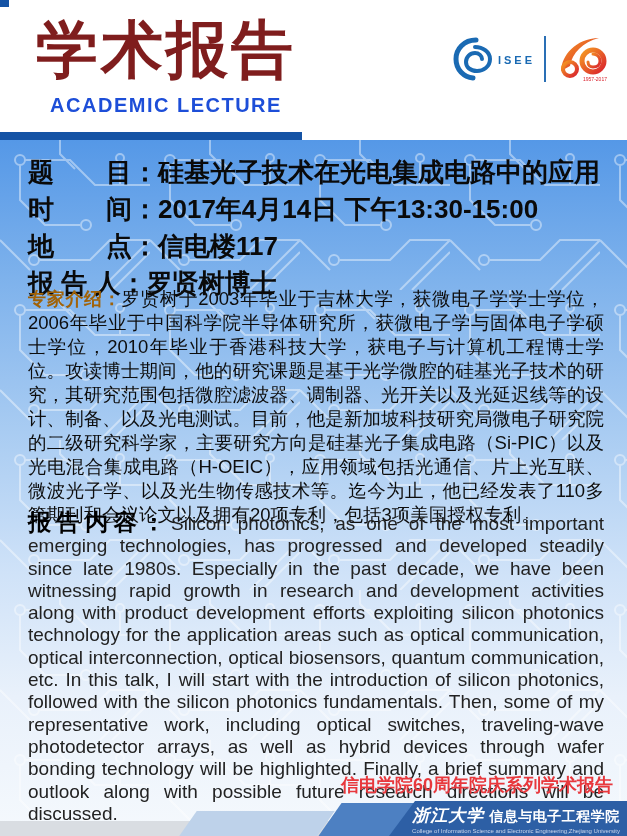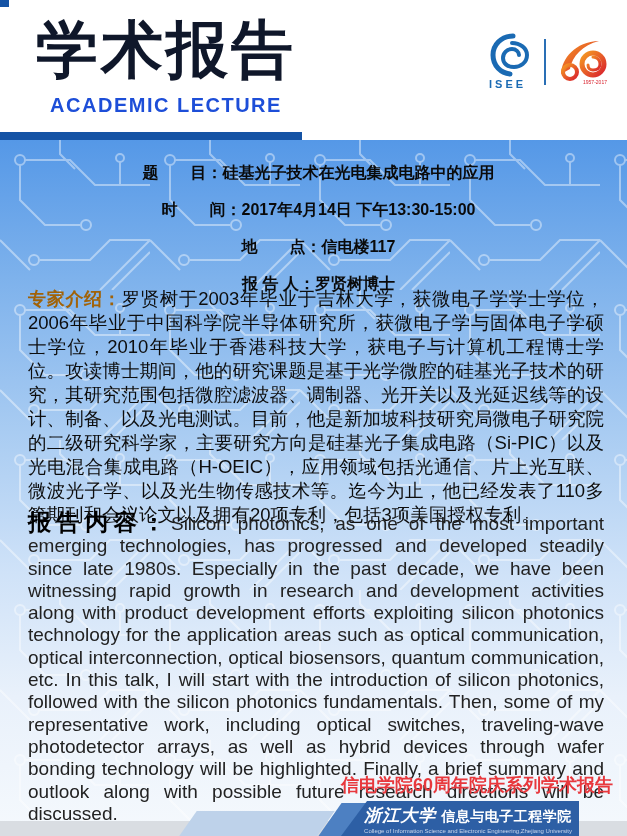--- a/index.html
+++ b/index.html
@@ -5,63 +5,63 @@
   html,body{margin:0;padding:0;background:#ffffff;}
   .poster{
     position:relative;width:627px;height:836px;overflow:hidden;
     font-family:"Liberation Sans","DejaVu Sans",sans-serif;
     background:#ffffff;
   }
   
   .header{position:absolute;top:0;left:0;width:627px;height:140px;background:#ffffff;z-index:3;}
   .title-cn{
     position:absolute;left:30px;top:8px;width:272px;
-    font-size:62px;font-weight:bold;color:#0f172a;letter-spacing:3px;
+    font-size:62px;font-weight:bold;color:#7f1d1d;letter-spacing:3px;
     text-align:center;line-height:84px;white-space:nowrap;
   }
   .title-en{
     position:absolute;left:30px;top:94px;width:272px;text-align:center;
     font-size:20px;font-weight:bold;color:#1d4ed8;letter-spacing:1.5px;white-space:nowrap;
   }
   .logos{position:absolute;right:14px;top:33px;display:flex;align-items:center;gap:9px;}
-  .isee-logo{display:flex;flex-direction:column;}
+  .isee-logo{display:flex;flex-direction:row;align-items:center;}
   .isee-label{font-size:11px;font-weight:bold;color:#1a6ab3;letter-spacing:3px;margin-top:1px;}
   .logo-divider{width:2px;height:46px;background:#2a6fb5;}
   .anniv-logo{display:flex;flex-direction:column;align-items:center;}
   .header-bar{position:absolute;left:0;top:132px;width:302px;height:8px;background:#1553a5;}
   
   .blue-bg{
     position:absolute;top:140px;left:0;width:627px;height:696px;z-index:0;
     background:linear-gradient(180deg,#5598e7 0%,#7eb2ec 20%,#a9ccf2 42%,#cfe2f8 62%,#e9f1fb 80%,#f5f9fd 100%);
   }
   .circuit{position:absolute;top:140px;left:0;width:627px;height:696px;z-index:1;opacity:.42;}
   .content{position:absolute;top:140px;left:0;width:627px;height:696px;z-index:2;}
   
   .details{position:absolute;top:14px;left:28px;right:18px;}
-  .detail-row{height:37px;line-height:37px;font-size:16px;font-weight:bold;color:#0a0a0a;white-space:nowrap;text-align:center;}
+  .detail-row{height:37px;line-height:37px;font-size:26px;font-weight:bold;color:#0a0a0a;white-space:nowrap;}
   .detail-label{display:inline-block;}
   .detail-value{display:inline-block;}
   
   .intro{
     position:absolute;top:147px;left:28px;width:576px;
     font-size:18.5px;line-height:24px;color:#0d0d0d;text-align:justify;
   }
   .intro .para-label{font-size:18px;font-weight:bold;color:#a16207;}
   .abstract{
     position:absolute;top:371px;left:28px;width:576px;
     font-size:19px;line-height:22.3px;color:#222;text-align:justify;
     font-family:"Liberation Sans","DejaVu Sans",sans-serif;
   }
   .abstract .para-label{font-size:23px;font-weight:bold;color:#000;font-family:"Liberation Sans","DejaVu Sans",sans-serif;}
   .series-note{
     position:absolute;top:633px;right:14px;
     font-size:18px;font-weight:bold;color:#e8383d;white-space:nowrap;
   }
   
-  .footer{position:absolute;left:0;bottom:0;width:579px;height:40px;z-index:4;}
+  .footer{position:absolute;left:0;bottom:0;width:627px;height:40px;z-index:4;}
   .footer-band{position:absolute;left:0;bottom:0;width:627px;height:15px;background:#d9dde2;}
   .shape-light{position:absolute;left:188px;bottom:0;width:138px;height:25px;background:#bed2ea;transform:skewX(-35deg);}
   .shape-mid{position:absolute;left:330px;bottom:0;width:120px;height:33px;background:#4d80c2;transform:skewX(-35deg);}
   .logo-block{
     position:absolute;right:0;bottom:0;width:238px;height:35px;background:#2d5fa5;
     clip-path:polygon(26px 0,100% 0,100% 100%,0 100%);
     display:flex;flex-direction:column;align-items:center;justify-content:center;padding-left:16px;box-sizing:border-box;
   }
   .logo-line1{display:flex;align-items:baseline;gap:5px;white-space:nowrap;}
   .zju-script{font-family:"Liberation Serif","DejaVu Serif",serif;font-style:italic;font-weight:bold;font-size:17px;color:#ffffff;letter-spacing:1px;}

